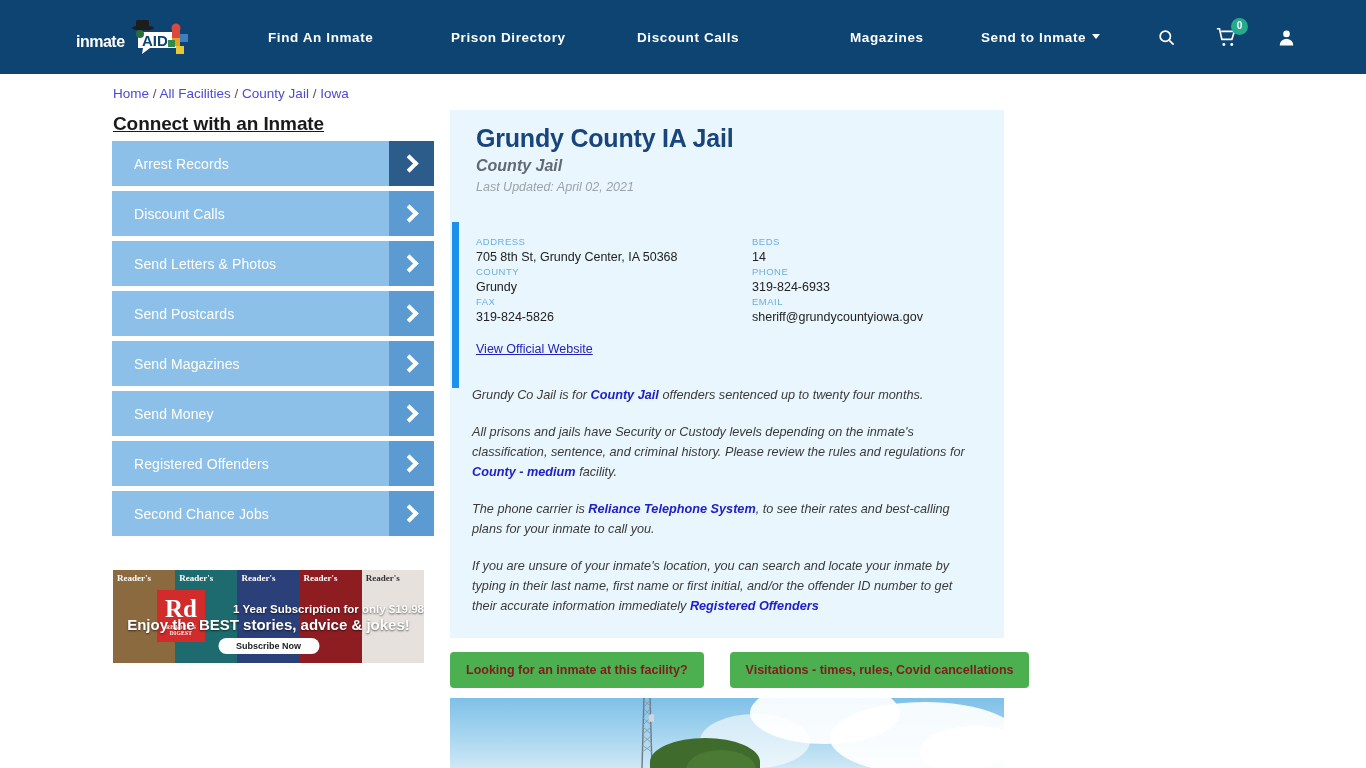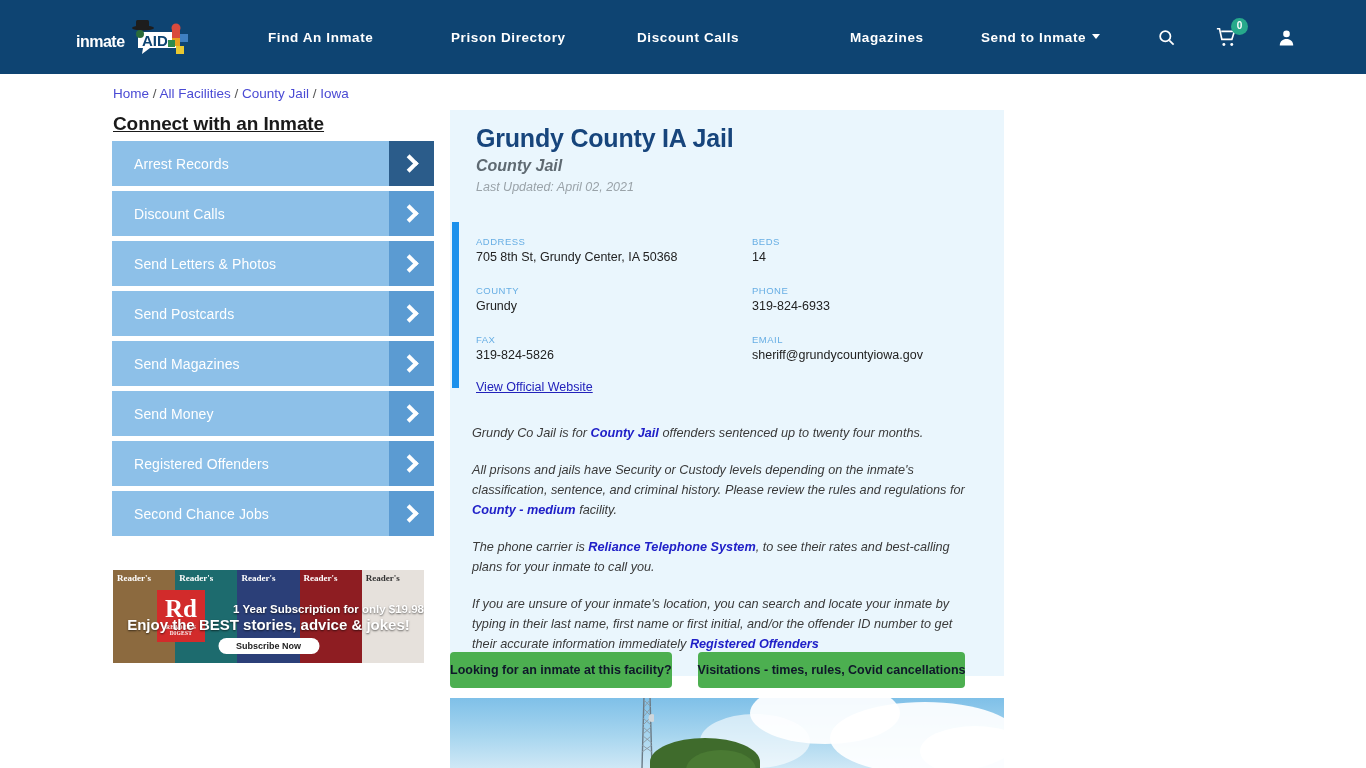--- a/index.html
+++ b/index.html
@@ -188,21 +188,21 @@
     padding: 14px 26px 22px 26px;
   }
   .info-bar {
     position: absolute; left: 2px; top: 0;
     width: 7px; height: 166px;
     background: #1b91ec;
   }
   .info-grid {
     display: grid;
     grid-template-columns: 276px 1fr;
-    row-gap: 21px;
+    row-gap: 2px;
   }
   .fld-label {
     font-size: 9.5px; color: #67aee4; letter-spacing: .5px;
     text-transform: uppercase; margin-bottom: 3px;
   }
   .fld-value { font-size: 12.5px; color: #222222; }
   .official-link {
     display: inline-block; margin-top: 18px;
     font-size: 12.5px; color: #2222bb; text-decoration: underline;
     cursor: pointer;
@@ -218,24 +218,24 @@
   .desc p:last-child { margin-bottom: 0; }
   .desc a { color: #2020c8; font-weight: bold; text-decoration: none; font-style: italic; cursor: pointer; }
 
   
   .btn-row {
     position: absolute; left: 450px; top: 652px;
     width: 554px; display: flex; gap: 26px;
   }
   .gbtn {
     background: #4caf50;
-    color: #0f172a;
+    color: #7f1d1d;
     font-size: 12.5px; font-weight: bold;
     border: none; border-radius: 4px;
-    padding: 11px 0;
+    padding: 11px 16px;
     cursor: pointer;
     white-space: nowrap;
     font-family: "Liberation Sans", sans-serif;
   }
 
   
   .photo {
     position: absolute; left: 450px; top: 698px;
     width: 554px; height: 70px;
     overflow: hidden;

